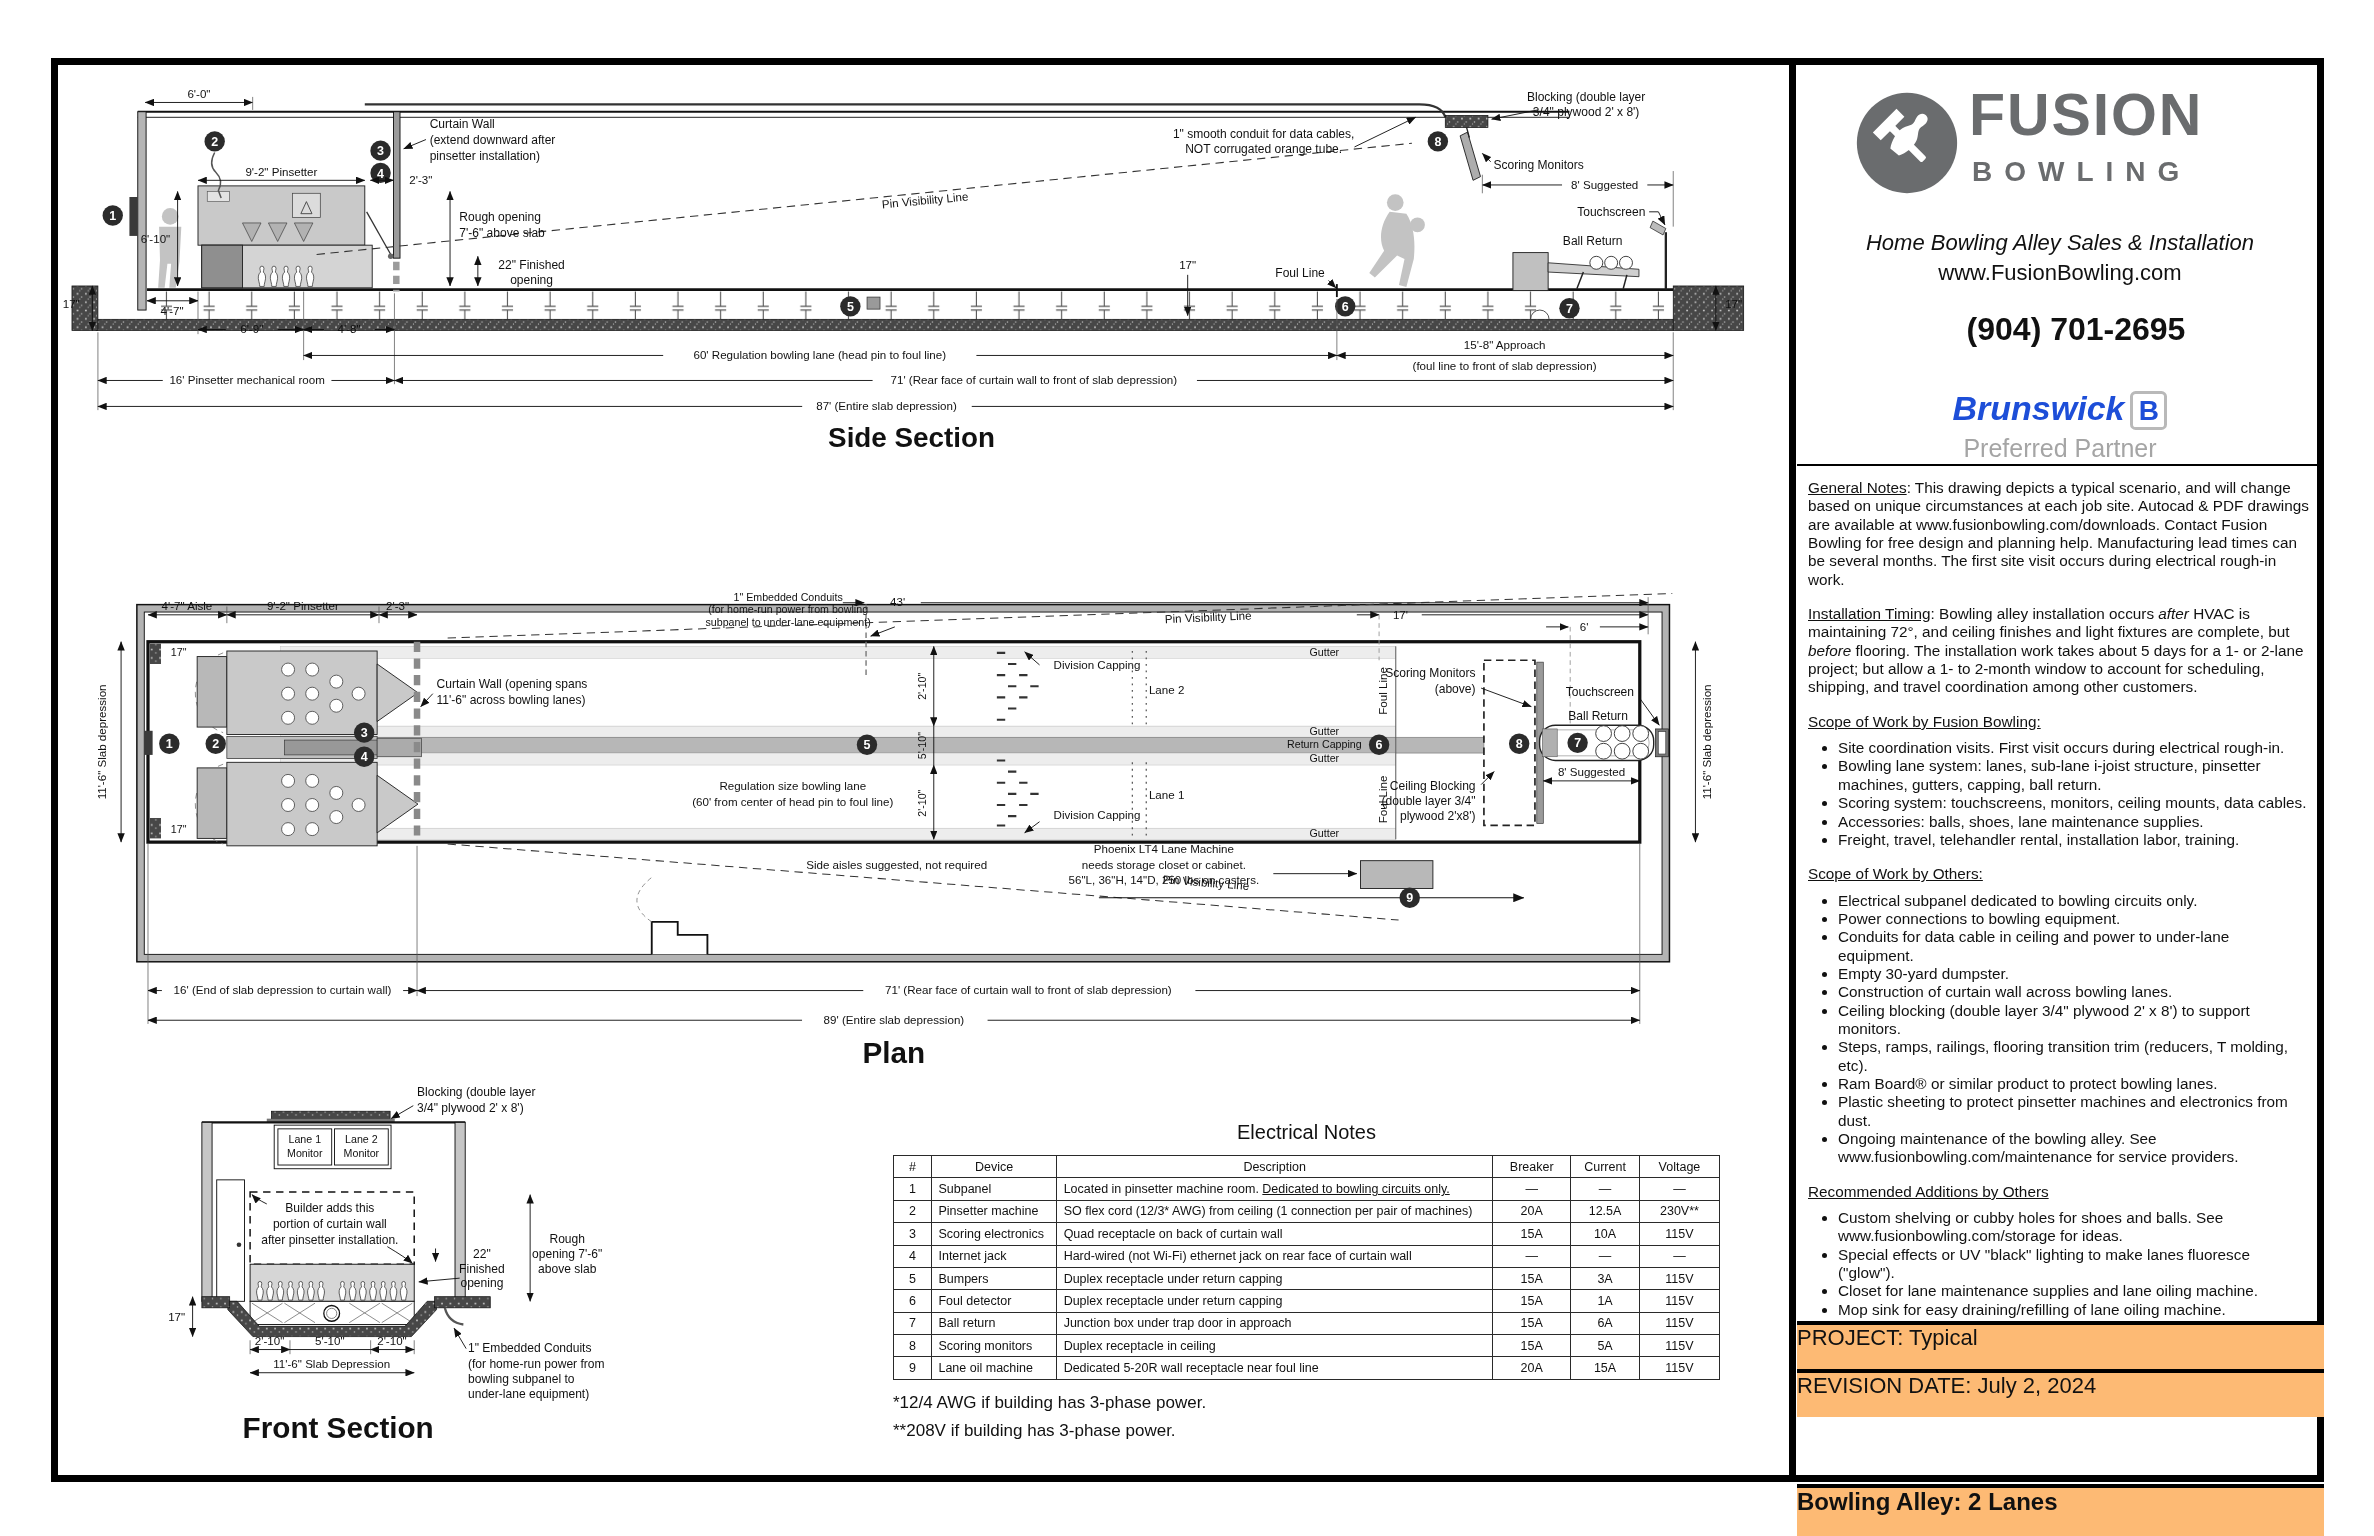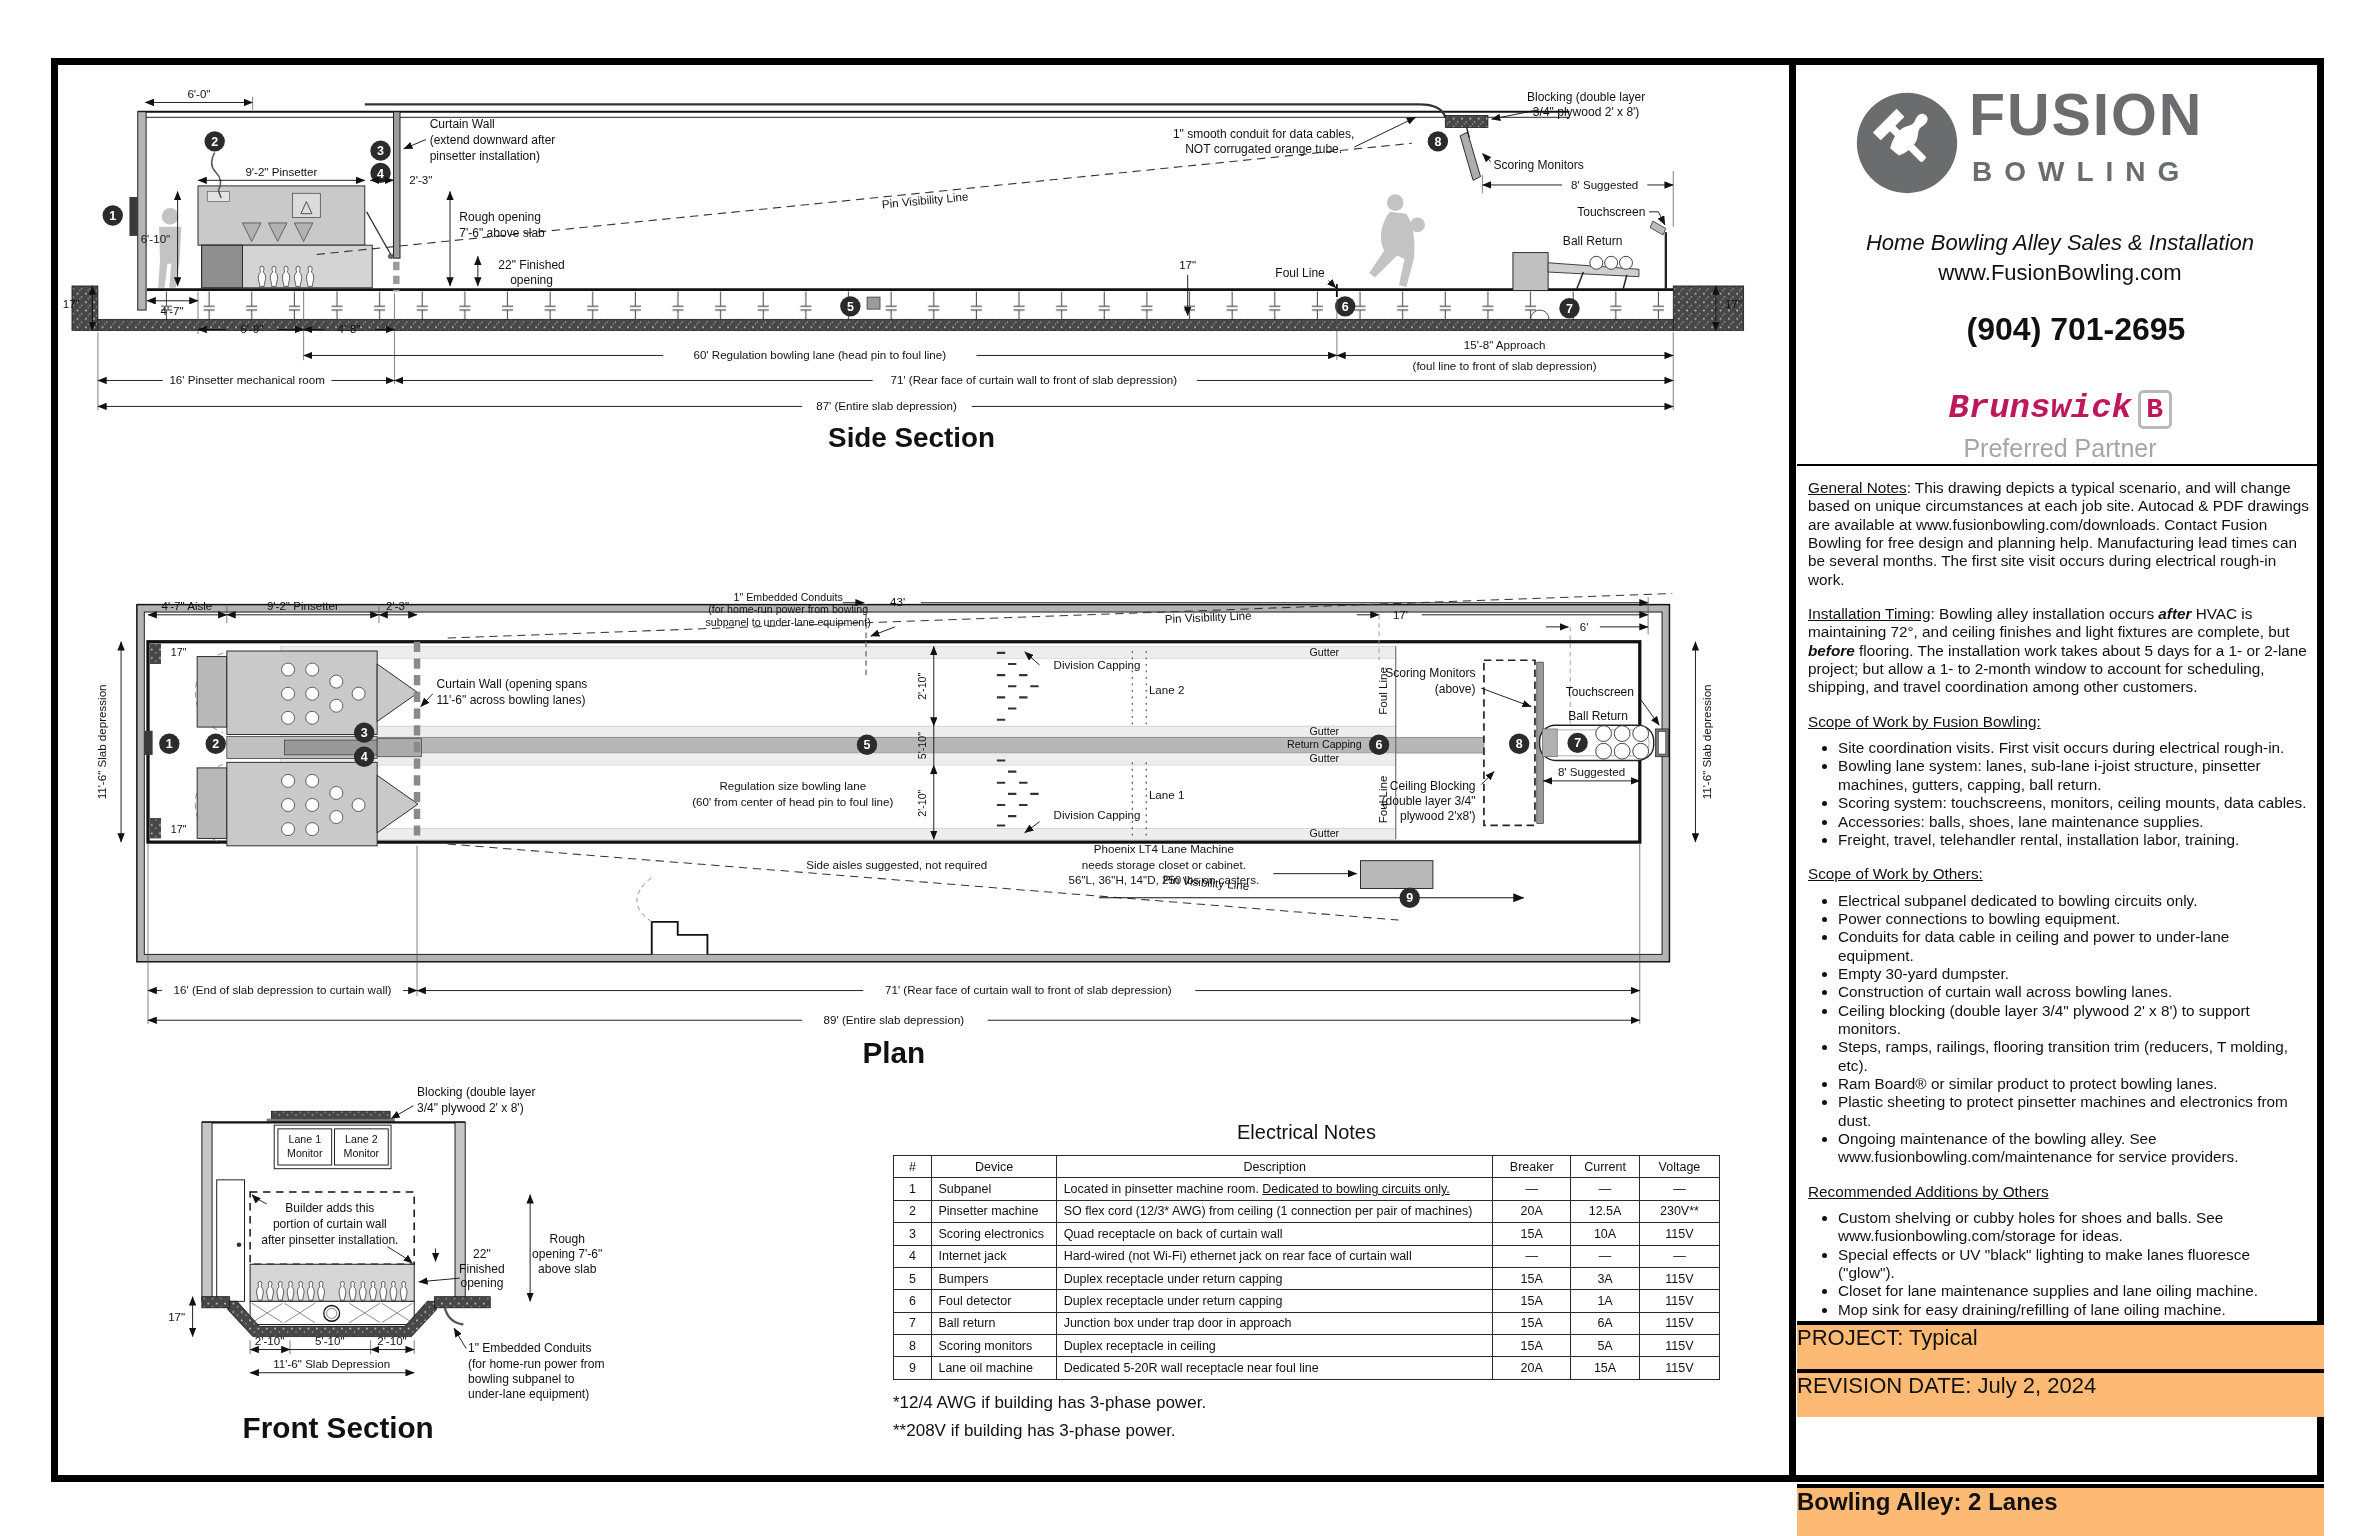--- a/index.html
+++ b/index.html
@@ -14,29 +14,29 @@
   .t{font-size:30px;font-weight:bold;}
   .t2{font-size:32px;font-weight:bold;}
   
   #logo-block{left:1804px;top:74px;width:512px;height:390px;}
   #logo-icon{position:absolute;left:51px;top:16.7px;}
   #brand-top{position:absolute;left:165px;top:7.4px;font-size:59px;font-weight:bold;color:#6a6c6e;letter-spacing:1.9px;}
   #brand-bottom{position:absolute;left:168px;top:82px;font-size:28px;font-weight:bold;color:#6a6c6e;letter-spacing:12px;}
   #tagline{position:absolute;left:0;top:156px;width:512px;text-align:center;font-style:italic;font-size:22px;}
   #website{position:absolute;left:0;top:186px;width:512px;text-align:center;font-size:22px;}
   #phone{position:absolute;left:16px;top:237px;width:512px;text-align:center;font-size:32px;font-weight:bold;}
-  #brunswick{position:absolute;left:0;top:315px;width:512px;text-align:center;font-size:34px;font-weight:bold;font-style:italic;color:#be185d;font-family:Liberation Mono, monospace;}
+  #brunswick{position:absolute;left:0;top:315px;width:512px;text-align:center;font-size:34px;font-weight:bold;font-style:italic;color:#1d4ed8;}
   #brunswick .bbox{display:inline-block;font-style:normal;border:3.7px solid #b9b9b9;border-radius:5.6px;padding:0 5.6px;margin-left:5.6px;font-size:28px;line-height:33px;}
   #partner{position:absolute;left:0;top:360px;width:512px;text-align:center;font-size:25px;color:#a5a5a5;}
   #logo-sep{left:1797px;top:464px;width:527px;height:0;border-top:2.8px solid #000;}
   #notes{left:1808px;top:479px;width:508px;font-size:15.3px;line-height:1.2;}
   #notes .sec{margin-bottom:16px;}
   #notes .hd{text-decoration:underline;}
   #notes ul{margin:8px;padding-left:22px;}
-  #notes .bi{font-weight:bold;font-style:italic;}
+  #notes .bi{font-weight:normal;font-style:italic;}
   .trow{left:1797px;width:527px;border-top:4.6px solid #000;box-sizing:border-box;display:flex;padding-left:0;background:#fdba74;}
   
   #electrical{left:893px;top:1121px;width:827px;}
   #electrical h3{margin:0 0 11px 0;text-align:center;font-size:20px;font-weight:normal;}
   #electrical table{border-collapse:collapse;width:100%;font-size:12.5px;}
   #electrical th,#electrical td{border:1.4px solid #2a2a2a;padding:1.9px 6.5px;height:17.6px;font-weight:normal;}
   #electrical th{text-align:center;}
   td.c{text-align:center;}
   .u{text-decoration:underline;}
   #efoot{font-size:17px;line-height:1.65;margin-top:9px;}

